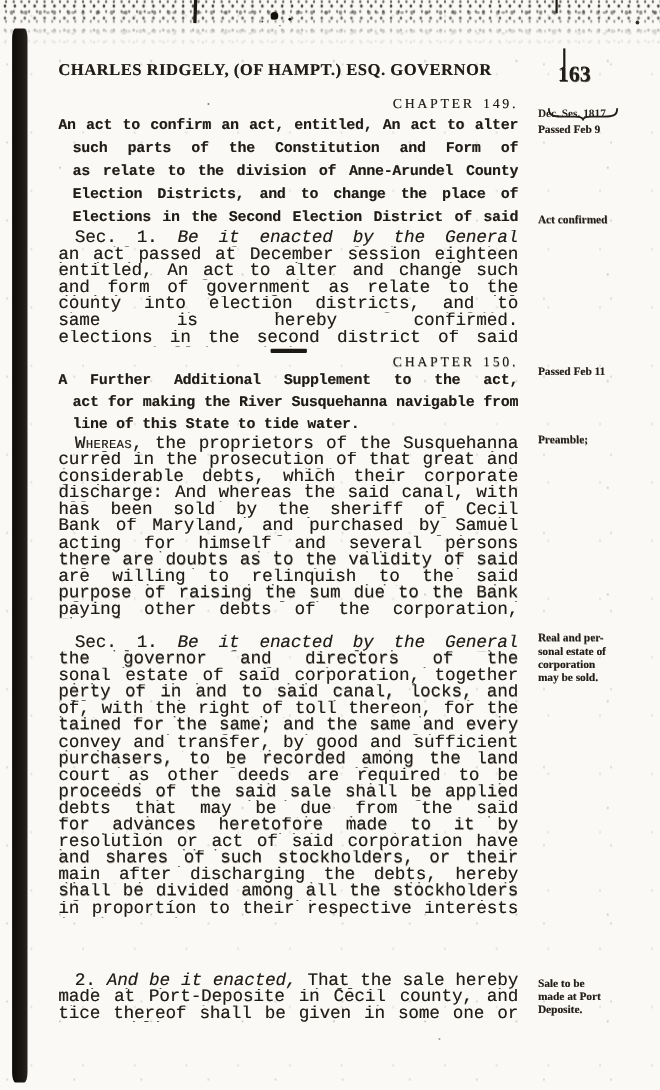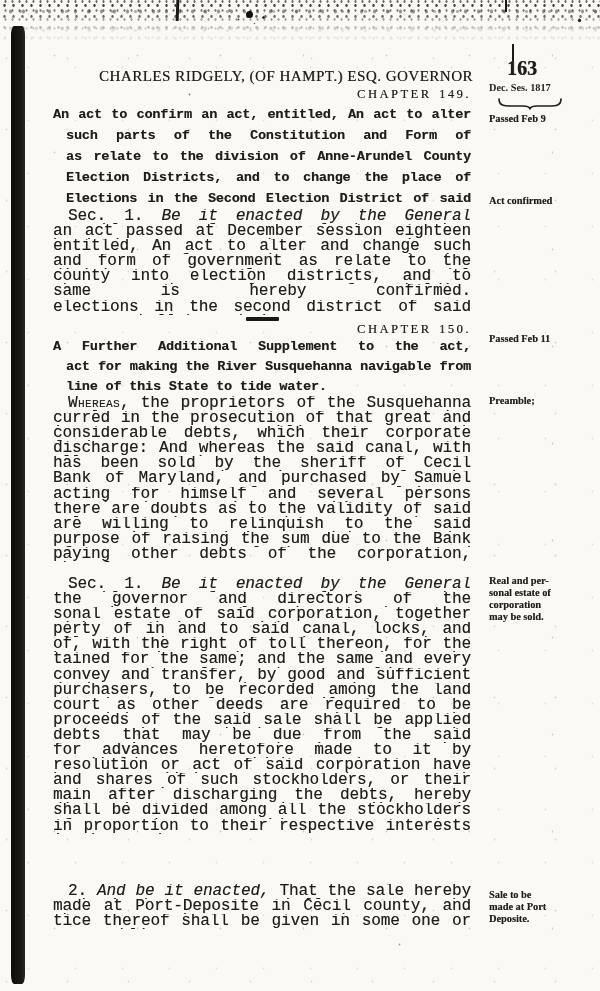--- a/index.html
+++ b/index.html
@@ -38,22 +38,22 @@
   .a2{left:512px;top:44px;width:2px;height:17px;}
   .a3{left:505px;top:0;width:2px;height:12px;}
   .blob{
     position:absolute;left:246px;top:11px;width:7px;height:7px;border-radius:50%;
     background:#14110d;
     box-shadow: 14px 3px 0 -2.2px #14110d, -11px 5px 0 -2.6px rgba(20,17,13,0.8),
                 5px 9px 0 -2.8px rgba(20,17,13,0.7), 330px 6px 0 -1.8px rgba(20,17,13,0.85),
                 -60px 80px 0 -2.6px rgba(20,17,13,0.55), 150px 930px 0 -2.6px rgba(20,17,13,0.4);
   }
   .header-title{
-    position:absolute;left:53px;top:68px;width:420px;text-align:right;
-    font-weight:normal;font-size:15px;letter-spacing:0.5px;
+    position:absolute;left:53px;top:56px;width:420px;text-align:left;
+    font-weight:bold;font-size:15px;letter-spacing:0.5px;
     text-shadow:0.3px 0.3px 0 rgba(32,28,23,0.6);
   }
   .page-number{
     position:absolute;left:507px;top:57px;font-weight:bold;font-size:20px;
     text-shadow:0.4px 0.3px 0 rgba(32,28,23,0.7);
   }
   .ch-heading{
     position:absolute;left:53px;width:418px;text-align:right;
     font-weight:normal;font-size:12.5px;letter-spacing:2.5px;word-spacing:2px;
     text-shadow:0.3px 0.2px 0 rgba(32,28,23,0.5);
@@ -148,21 +148,21 @@
       <div class="line">main after discharging the debts, hereby directed to be discharged,</div>
       <div class="line">shall be divided among all the stockholders of the said corporation,</div>
       <div class="line">in proportion to their respective interests in the stock.</div>
     </div>
   <div class="block body-lines para" style="top:884px">
       <div class="line"><span>2. </span><span class="s-i">And be it enacted,</span><span> That the sale hereby authorised shall be</span></div>
       <div class="line">made at Port-Deposite in Cecil county, and that three months no-</div>
       <div class="line">tice thereof shall be given in some one or more public newspapers,</div>
     </div>
 
-  <div class="mnote" style="top:82px">
+  <div class="mnote" style="top:98px">
     <span>Dec. Ses. 1817</span>
   </div>
   <svg class="underbrace" width="66" height="13" viewBox="0 0 66 13">
     <path d="M2,2 C2,8.5 7,9 14,9 L26,9 C30,9 32,9.5 33,11.5 C34,9.5 36,9 40,9 L52,9 C59,9 64,8.5 64,2" fill="none" stroke="#241f19" stroke-width="1.7" stroke-linecap="round"></path>
   </svg>
   <div class="mnote" style="top:113px">
       <div class="line">Passed Feb 9</div>
     </div>
   <div class="mnote" style="top:195px">
       <div class="line">Act confirmed</div>

